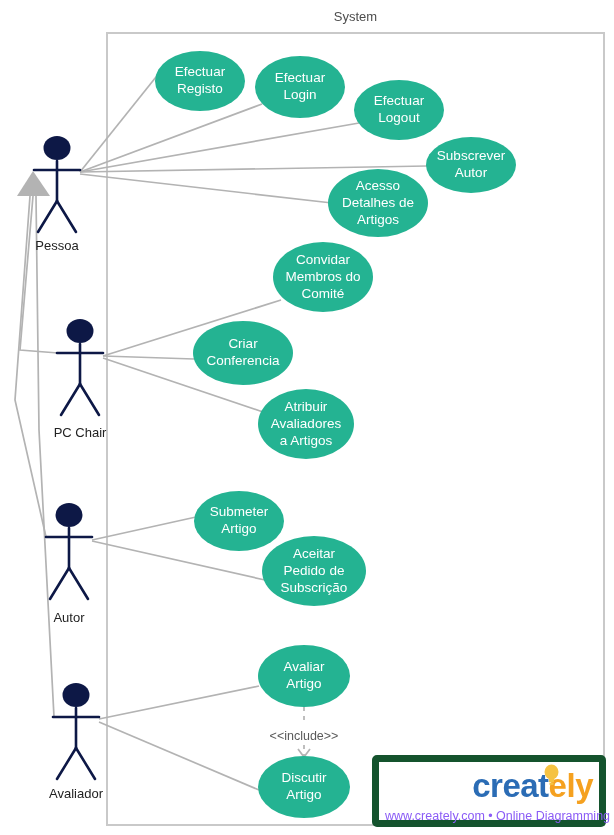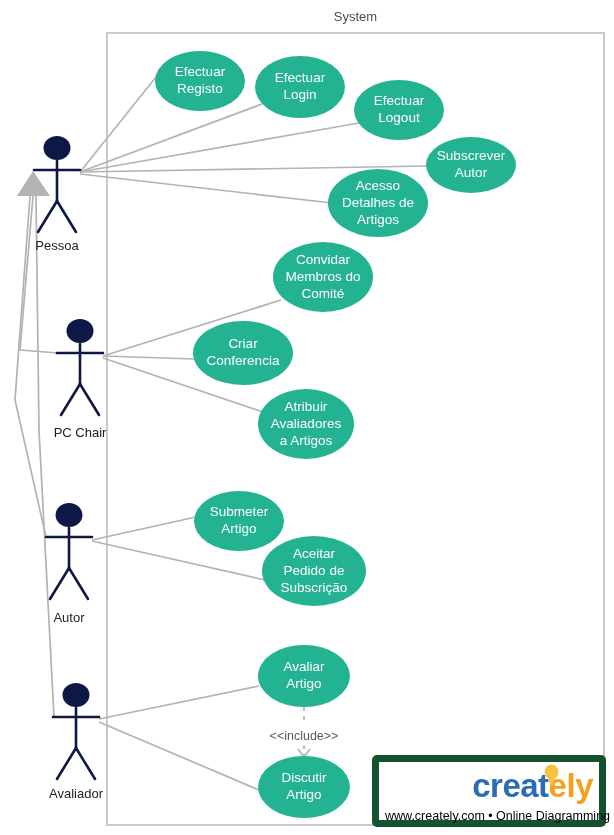--- a/index.html
+++ b/index.html
@@ -118,21 +118,21 @@
   .wm-bulb {
     position: absolute;
     right: 40px;
     top: 2px;
     width: 15px;
     height: 23px;
   }
   .wm-tag {
     font-family: "Liberation Sans", sans-serif;
     font-size: 12.5px;
-    color: #000000;
+    color: #8b5cf6;
     white-space: nowrap;
     line-height: 16px;
   }
 </style>
 </head>
 <body>
 
 <div id="diagram-root">
 
   <svg id="uml-canvas" viewBox="0 0 614 835">

